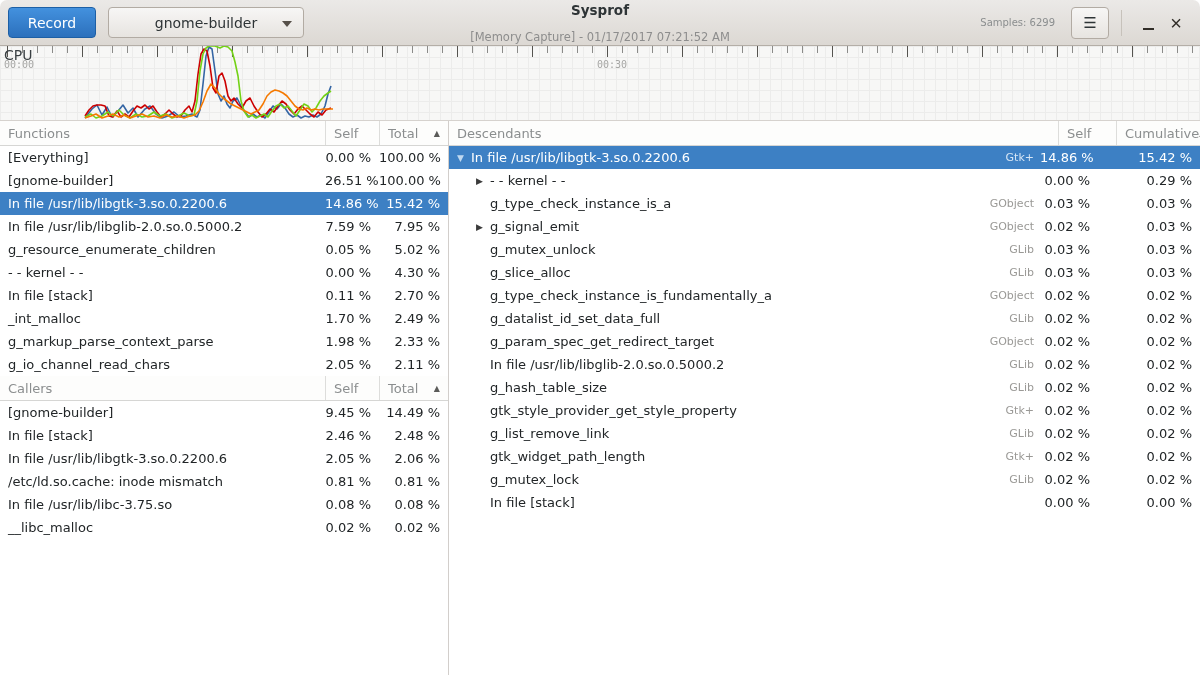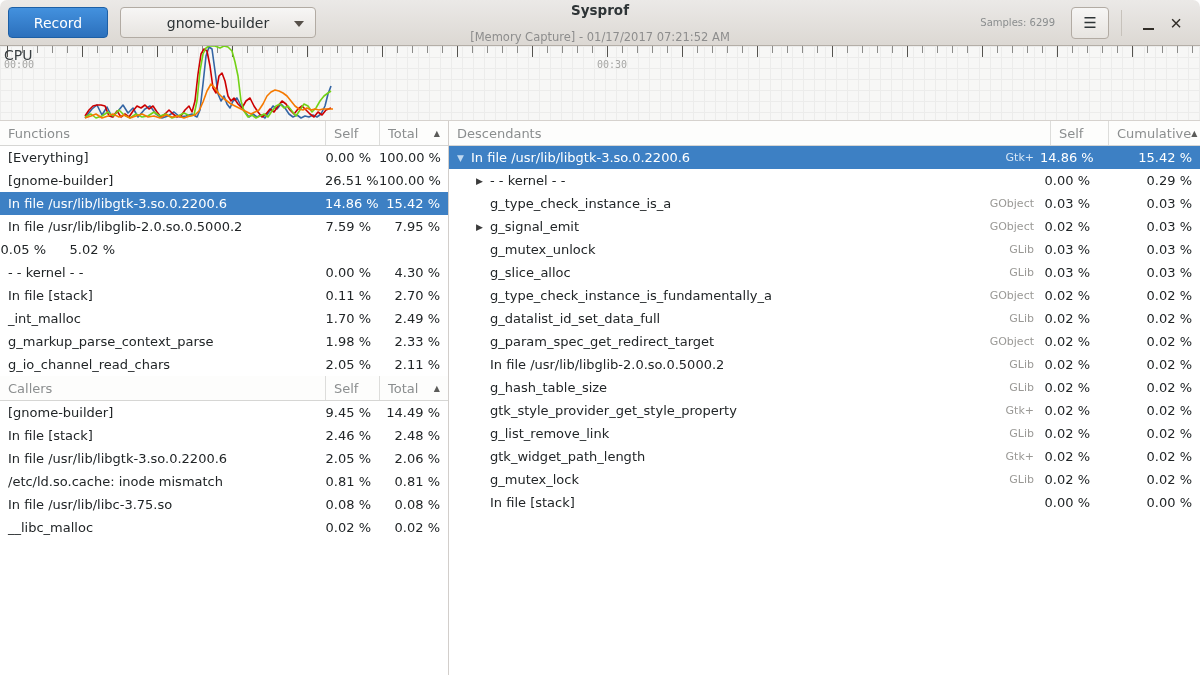--- a/index.html
+++ b/index.html
@@ -4,21 +4,21 @@
 <style>
   * { margin:0; padding:0; }
   body { width:1200px; height:675px; overflow:hidden; background:#fff;
          font-family:"DejaVu Sans","Liberation Sans",sans-serif; }
   .window { width:1200px; height:675px; position:relative; background:#fff; }
 
   
   .headerbar { height:46px; box-sizing:border-box; display:flex; align-items:center;
     background:linear-gradient(#ebe9e7,#dcd8d3); border-bottom:1px solid #b4aea7;
     border-radius:7px 7px 0 0; position:relative; }
-  .record-btn { margin-left:8px; width:100px; height:31px; flex:none;
+  .record-btn { margin-left:8px; width:88px; height:31px; flex:none;
     background:linear-gradient(#4391de,#2c70bc); border:1px solid #1d5fa5; border-radius:4px;
     color:#fff; font-size:14px; font-family:inherit; cursor:pointer; }
   .proc-btn { margin-left:12px; width:196px; height:31px; flex:none; position:relative;
     background:linear-gradient(#f7f6f5,#e7e4e0); border:1px solid #b2aba3; border-radius:4px;
     color:#2e3436; font-size:14px; font-family:inherit; display:flex; align-items:center;
     justify-content:center; cursor:pointer; }
   .caret { position:absolute; right:11px; top:13px; width:0; height:0;
     border-left:5px solid transparent; border-right:5px solid transparent;
     border-top:6px solid #565049; }
   .titles { position:absolute; left:0; right:0; top:0; height:100%; display:flex;
@@ -57,21 +57,21 @@
   .right-pane { flex:1; min-width:0; }
 
   .thead { display:flex; height:25px; box-sizing:border-box; background:#fdfdfc;
     border-bottom:1px solid #d6d6d4; align-items:stretch; color:#8b8e8f; font-size:13px; }
   .hcell { box-sizing:border-box; padding-left:8px; display:flex; align-items:center; }
   .hname { flex:1; min-width:0; }
   .hnum  { border-left:1px solid #dddddb; }
   .left-pane .hself  { width:54px; }
   .left-pane .htotal { width:69px; }
   .right-pane .hself  { width:58px; }
-  .right-pane .htotal { width:92px; }
+  .right-pane .htotal { width:84px; }
   .sort-arrow { margin-left:auto; margin-right:8px; font-size:8px; color:#5b5b59; }
 
   .trow { display:flex; height:23px; align-items:center; font-size:13px; color:#212527; }
   .trow.selected { background:#3d80c4; color:#fff; }
   .cell { box-sizing:border-box; }
   .name { flex:1; min-width:0; display:flex; align-items:center; padding-left:8px;
     white-space:nowrap; overflow:hidden; }
   .name.lvl1 { padding-left:27px; }
   .num { text-align:right; padding-right:8px; white-space:nowrap; }
   .left-pane  .self { width:54px; } .left-pane  .total { width:69px; }
@@ -159,20 +159,23 @@
             <div class="cell num total">15.42 %</div>
           </div>
           <div class="trow">
             <div class="cell name">
               <div class="ntext">In file /usr/lib/libglib-2.0.so.0.5000.2</div>
             </div>
             <div class="cell num self">7.59 %</div>
             <div class="cell num total">7.95 %</div>
           </div>
           <div class="trow">
+            <div class="cell name">
+              <div class="ntext">g_resource_enumerate_children</div>
+            </div>
             <div class="cell num self">0.05 %</div>
             <div class="cell num total">5.02 %</div>
           </div>
           <div class="trow">
             <div class="cell name">
               <div class="ntext">- - kernel - -</div>
             </div>
             <div class="cell num self">0.00 %</div>
             <div class="cell num total">4.30 %</div>
           </div>

